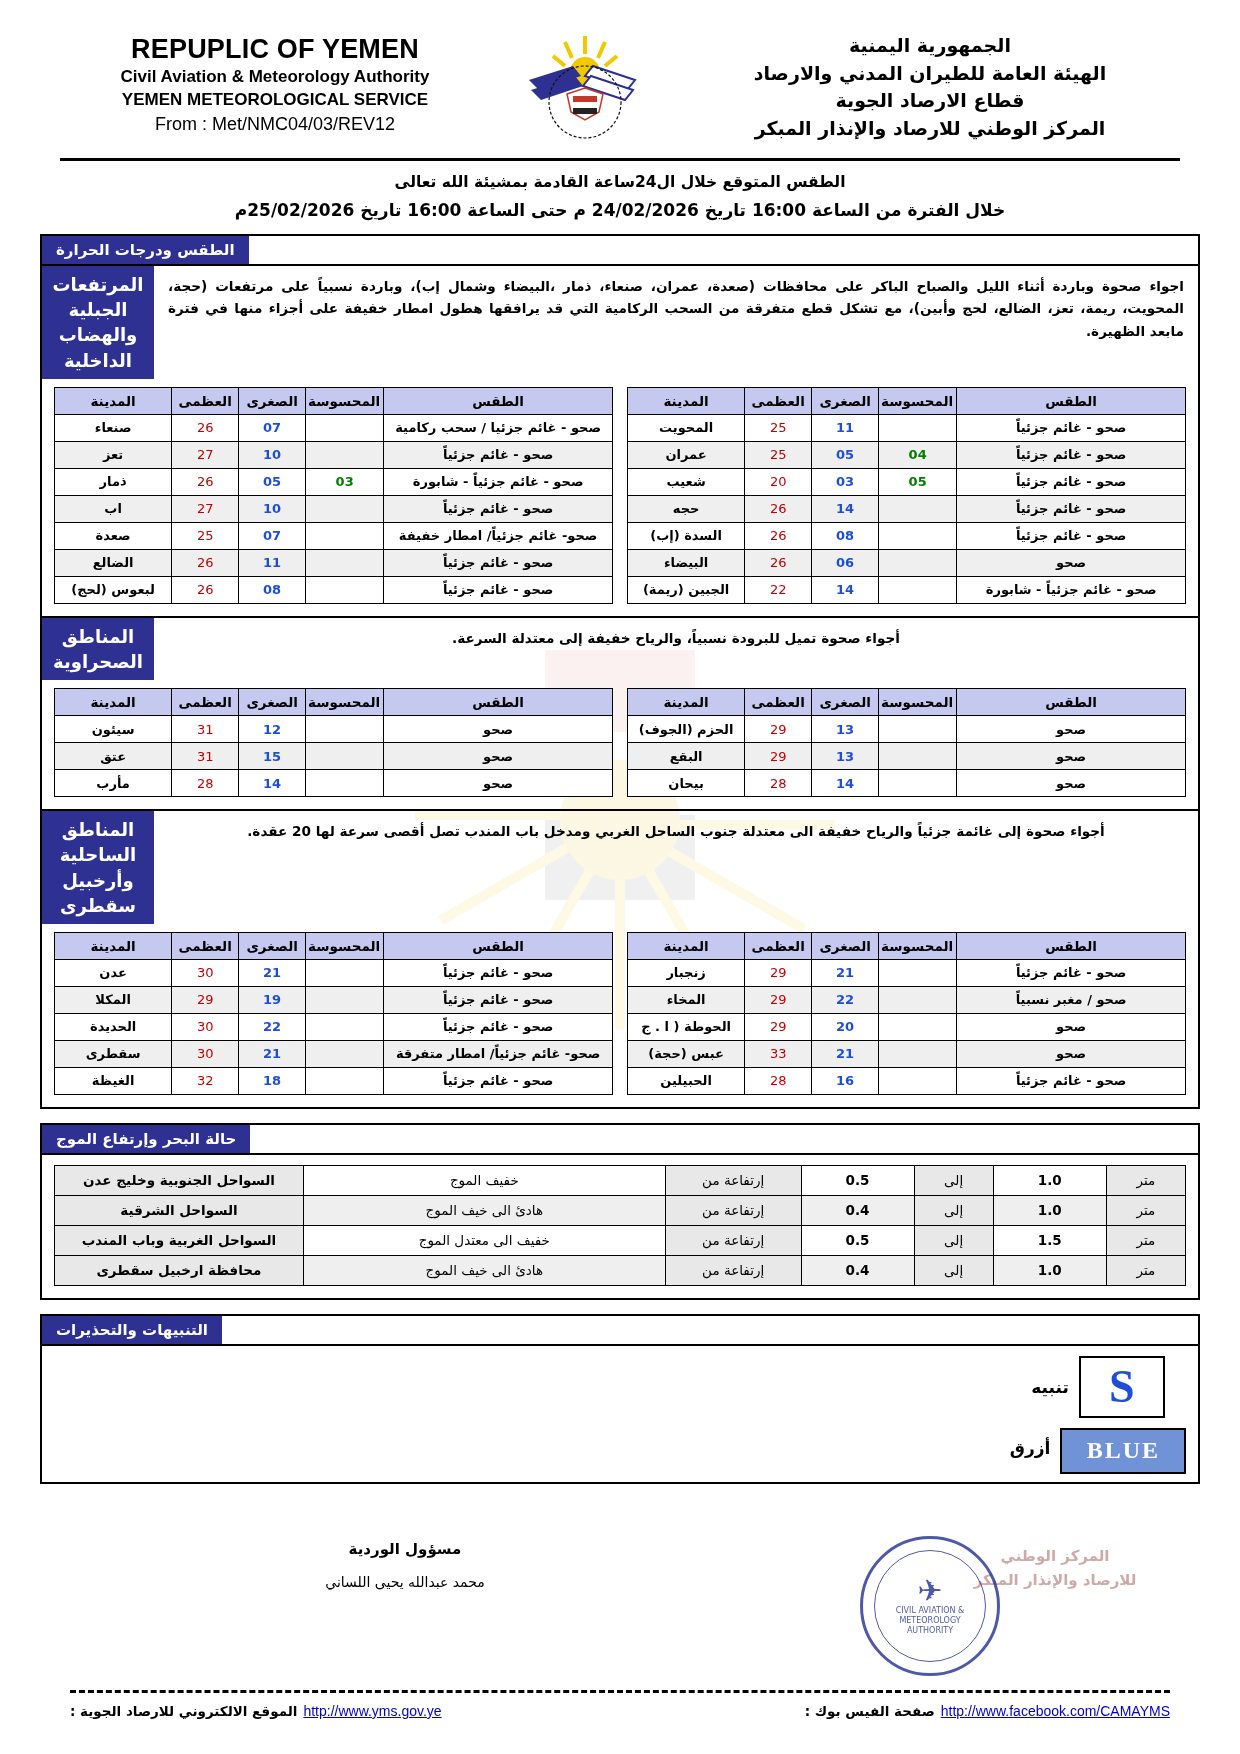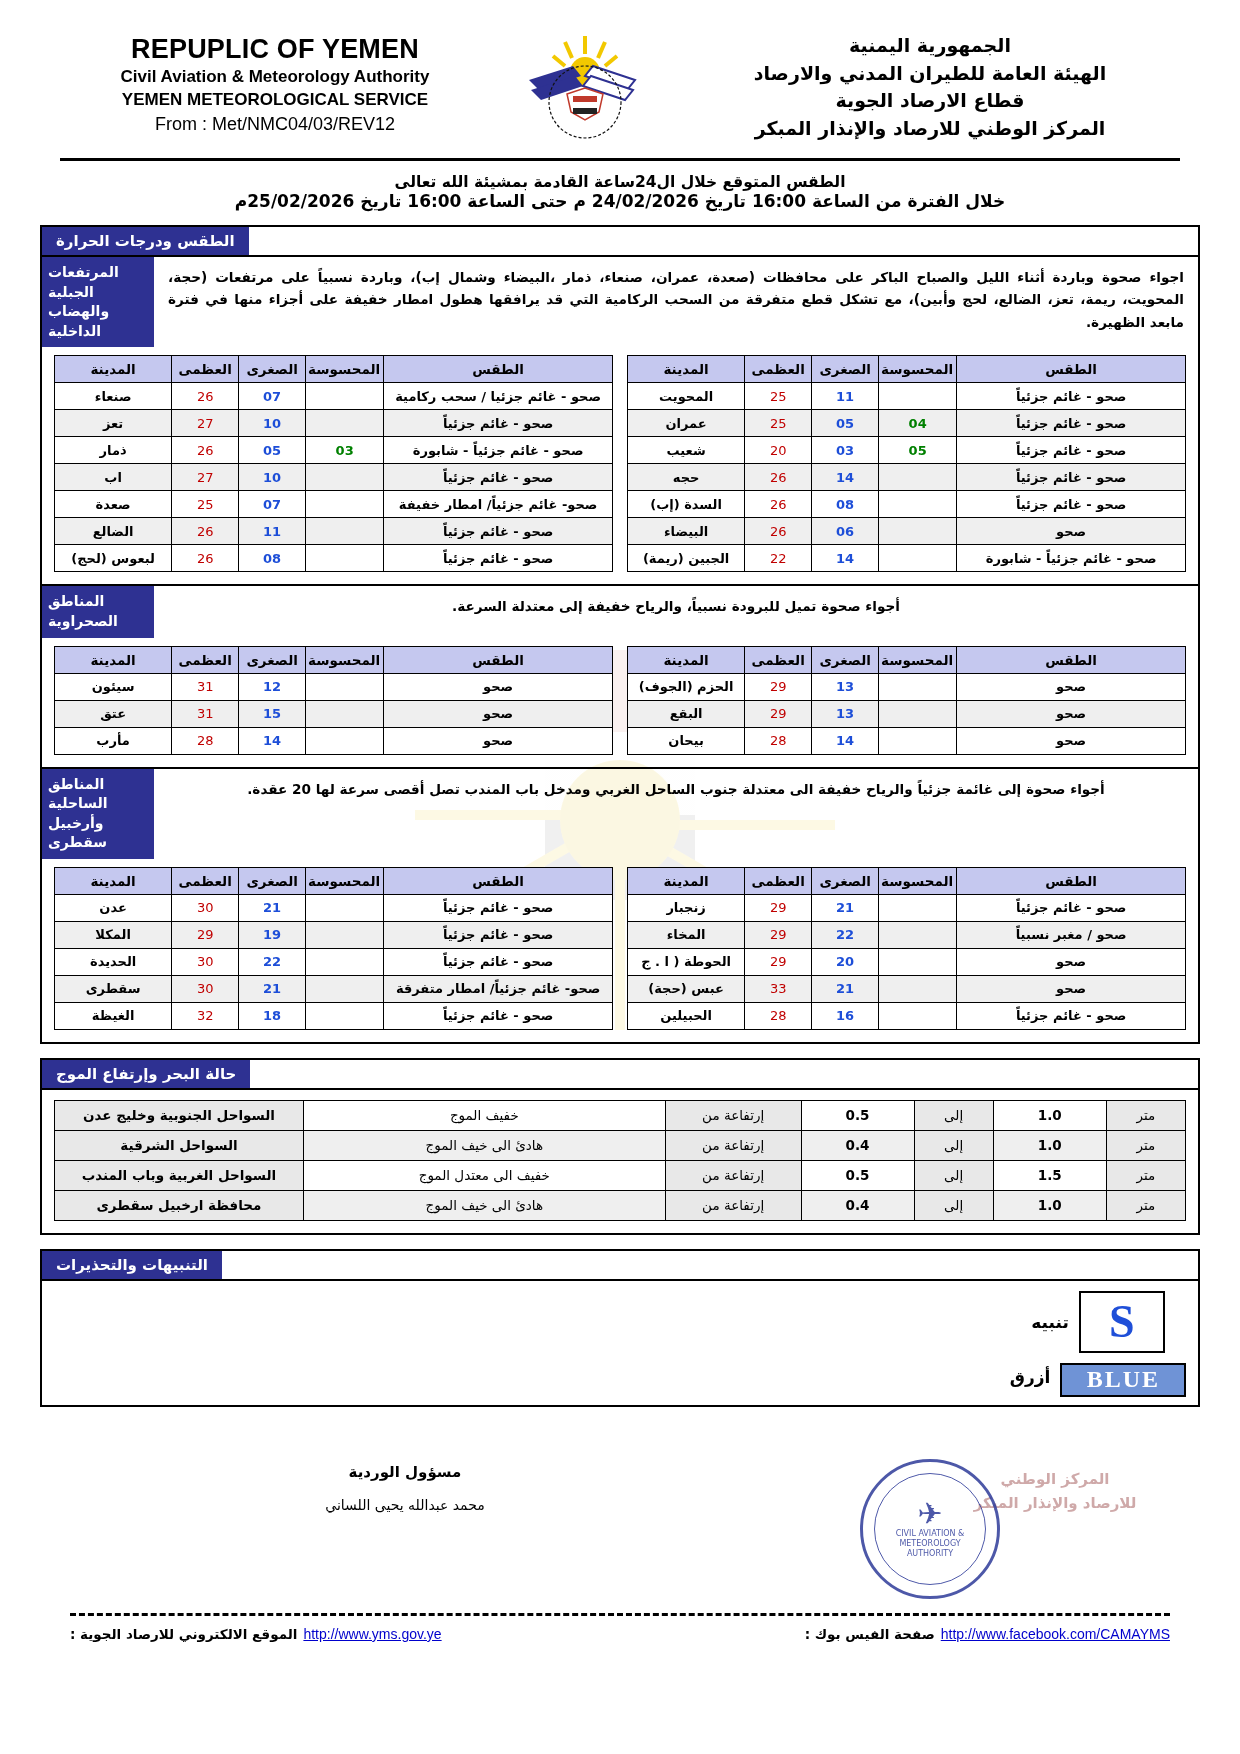--- a/index.html
+++ b/index.html
@@ -52,21 +52,21 @@
 
   .hdr-logo { flex:0 0 190px; display:flex; justify-content:center; align-items:flex-start; }
   .hdr-ar { flex:1; text-align:center; direction:rtl; padding-top:4px; }
   .hdr-ar div { font-family:"DejaVu Sans", sans-serif; font-weight:bold; font-size:19px; color:#000; line-height:1.45; }
 
   .rule { margin:10px 60px 0 60px; border-top:3px solid #000; }
 
   
   .titleblock { text-align:center; margin-top:12px; z-index:2; position:relative;}
   .titleblock .t1 { font-size:15.5px; font-weight:bold; color:#000; }
-  .titleblock .t2 { font-size:17px; font-weight:bold; color:#000; }
+  .titleblock .t2 { font-size:17px; font-weight:bold; color:#000; margin-top:9px; }
 
   
   .frame {
     position:relative; z-index:2;
     margin:14px 40px 0 40px;
     border:2.5px solid #000;
     background:transparent;
   }
   .block { border-bottom:2.5px solid #000; }
   .block:last-child { border-bottom:none; }
@@ -78,22 +78,22 @@
   }
   .sec-head .title {
     background:#2e3192; color:#fff; font-weight:bold; font-size:15px;
     padding:5px 14px; display:flex; align-items:center; justify-content:flex-start;
     min-width:170px; white-space:nowrap;
   }
   .sec-head .filler { flex:1; background:#ffffff; }
 
   .sec-body { display:flex; align-items:stretch; background:transparent; }
   .sec-label {
-    background:#2e3192; color:#fff; font-weight:bold; font-size:14px;
-    width:112px; flex:0 0 112px; padding:6px 6px; text-align:left;
+    background:#2e3192; color:#fff; font-weight:bold; font-size:18px;
+    width:112px; flex:0 0 112px; padding:6px 6px; text-align:center;
     display:flex; flex-direction:column; justify-content:center; line-height:1.4;
   }
   .sec-desc {
     flex:1; padding:9px 14px; font-size:13.6px; font-weight:bold; line-height:1.65;
     color:#000; text-align:justify;
   }
   .sec-desc.center { text-align:center; }
 
   
   .tables-wrap { display:flex; gap:14px; padding:8px 12px 12px 12px; }
@@ -138,21 +138,21 @@
     display:flex; flex-direction:column; align-items:center; justify-content:center;
   }
   .warn-badge-row { display:flex; align-items:center; gap:10px; }
   .warn-badge-word { font-size:17px; font-weight:bold; color:#000; }
   .badge-box {
     width:86px; height:62px; border:2px solid #000; background:#ffffff;
     display:flex; align-items:center; justify-content:center;
   }
   .badge-s { font-family:"Liberation Serif", serif; font-size:46px; font-weight:bold; color:#1f4fd8; line-height:1; }
   .badge-blue {
-    width:126px; height:34px; background:#6f93d6; border:2px solid #000; margin-top:6px;
+    width:126px; height:46px; background:#6f93d6; border:2px solid #000; margin-top:6px;
     display:flex; align-items:center; justify-content:center;
     font-family:"Liberation Serif", serif; font-weight:bold; font-size:24px; color:#ffffff;
     letter-spacing:2px;
   }
   .warn-blue-ar { font-size:17px; font-weight:bold; color:#000; }
   .warn-text { flex:1; padding:16px 16px 10px 16px; }
   .warn-text .wt-title { font-size:14.5px; font-weight:bold; margin-bottom:14px; text-align:center; }
   .warn-text .wt-body { font-size:14px; font-weight:bold; line-height:1.7; text-align:center; }
 
   

